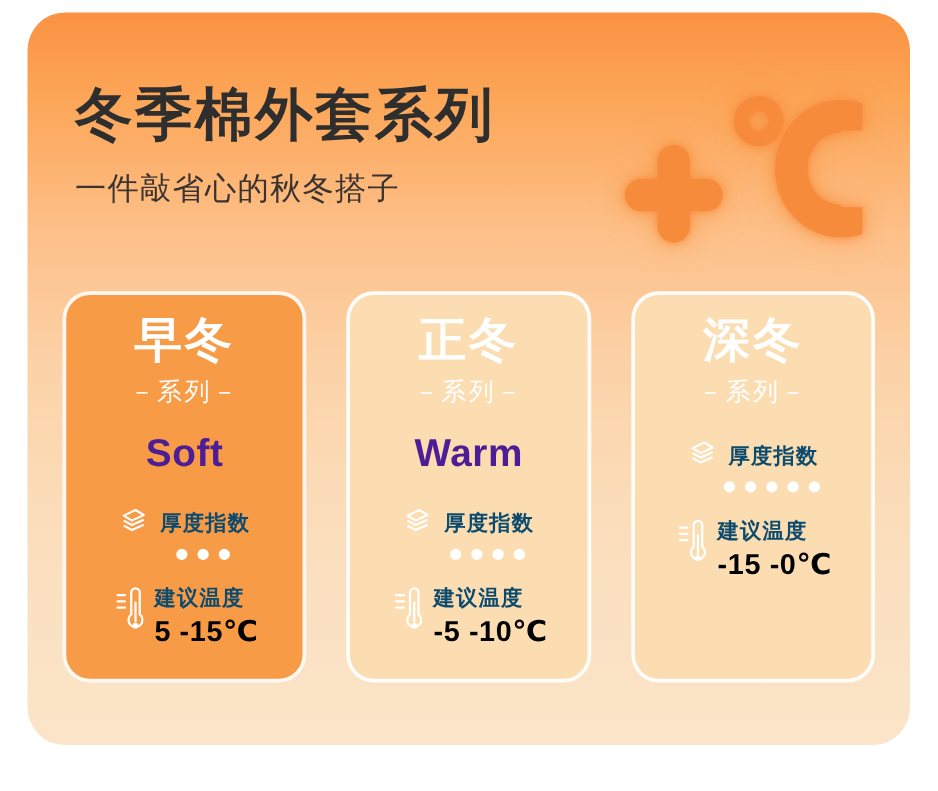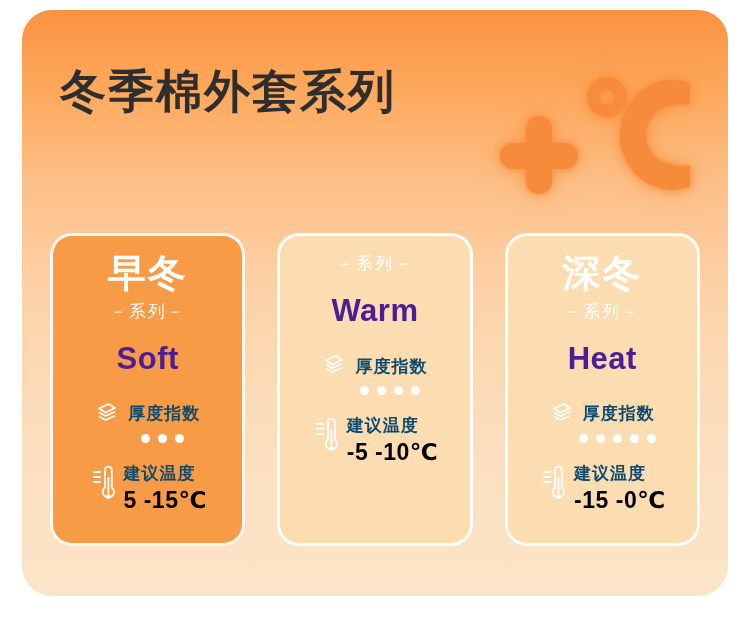--- a/index.html
+++ b/index.html
@@ -114,21 +114,21 @@
 
   .card-cn {
     font-size:38px;
     font-weight:bold;
     color:#ffffff;
     letter-spacing:2px;
     line-height:1.25;
   }
   .card-series {
     margin-top:2px;
-    font-size:17px;
+    font-size:20px;
     color:rgba(255,255,255,0.96);
     letter-spacing:2px;
   }
   .card.muted .card-series { color:#ffffff; }
   .card-en {
     margin-top:18px;
     font-size:31px;
     font-weight:bold;
     color:#4c1d95;
     letter-spacing:0.5px;
@@ -179,20 +179,21 @@
 </style>
 </head>
 <body>
 
 <div id="stage">
 
   <div class="panel">
 
     <div class="header">
       <div class="title">冬季棉外套系列</div>
+      <div class="subtitle">一件敲省心的秋冬搭子</div>
     </div>
 
     <div class="deco">
       <div class="fuzz deco-plus">
         <div class="bar h"></div>
         <div class="bar v"></div>
       </div>
       <div class="fuzz deco-deg"></div>
       <div class="fuzz deco-c">
         <div class="ring"></div>
@@ -236,20 +237,21 @@
             </svg>
           </span>
           <span class="temp-text">
             <span class="spec-label">建议温度</span>
             <span class="temp-value">5 -15℃</span>
           </span>
         </div>
       </div>
 
       <div class="card muted">
+        <div class="card-cn">正冬</div>
         <div class="card-series">－系列－</div>
         <div class="card-en">Warm</div>
 
         <div class="spec">
           <div class="spec-row">
             <span class="icon">
               <svg width="24" height="22" viewBox="0 0 24 22" fill="none" stroke="#fff" stroke-width="1.7" stroke-linejoin="round">
                 <path d="M4 7.5 L13.5 3 L20 7 L10.5 11.5 Z"></path>
                 <path d="M4 11.5 L10.5 15 L20 10.8"></path>
                 <path d="M4 15.5 L10.5 19 L20 14.8"></path>
@@ -279,21 +281,20 @@
           <span class="temp-text">
             <span class="spec-label">建议温度</span>
             <span class="temp-value">-5 -10℃</span>
           </span>
         </div>
       </div>
 
       <div class="card muted">
         <div class="card-cn">深冬</div>
         <div class="card-series">－系列－</div>
-        <div class="card-en">Heat</div>
 
         <div class="spec">
           <div class="spec-row">
             <span class="icon">
               <svg width="24" height="22" viewBox="0 0 24 22" fill="none" stroke="#fff" stroke-width="1.7" stroke-linejoin="round">
                 <path d="M4 7.5 L13.5 3 L20 7 L10.5 11.5 Z"></path>
                 <path d="M4 11.5 L10.5 15 L20 10.8"></path>
                 <path d="M4 15.5 L10.5 19 L20 14.8"></path>
               </svg>
             </span>

